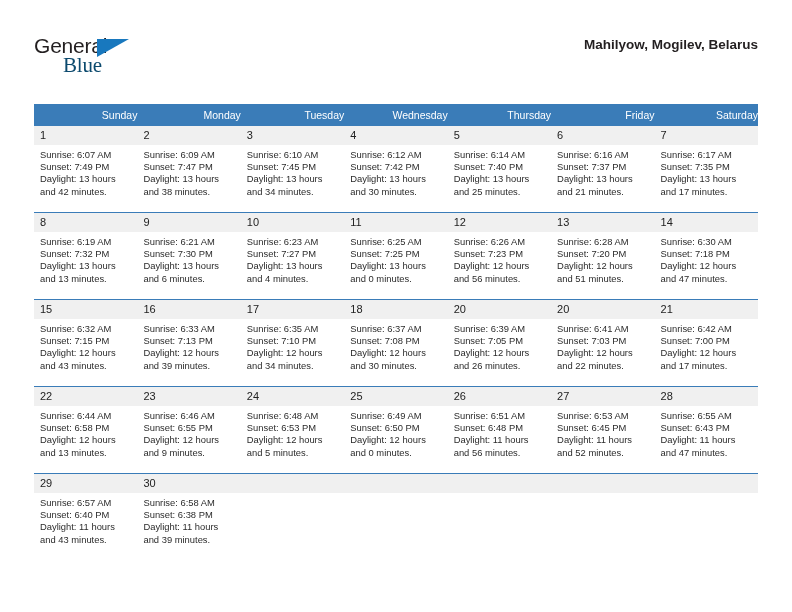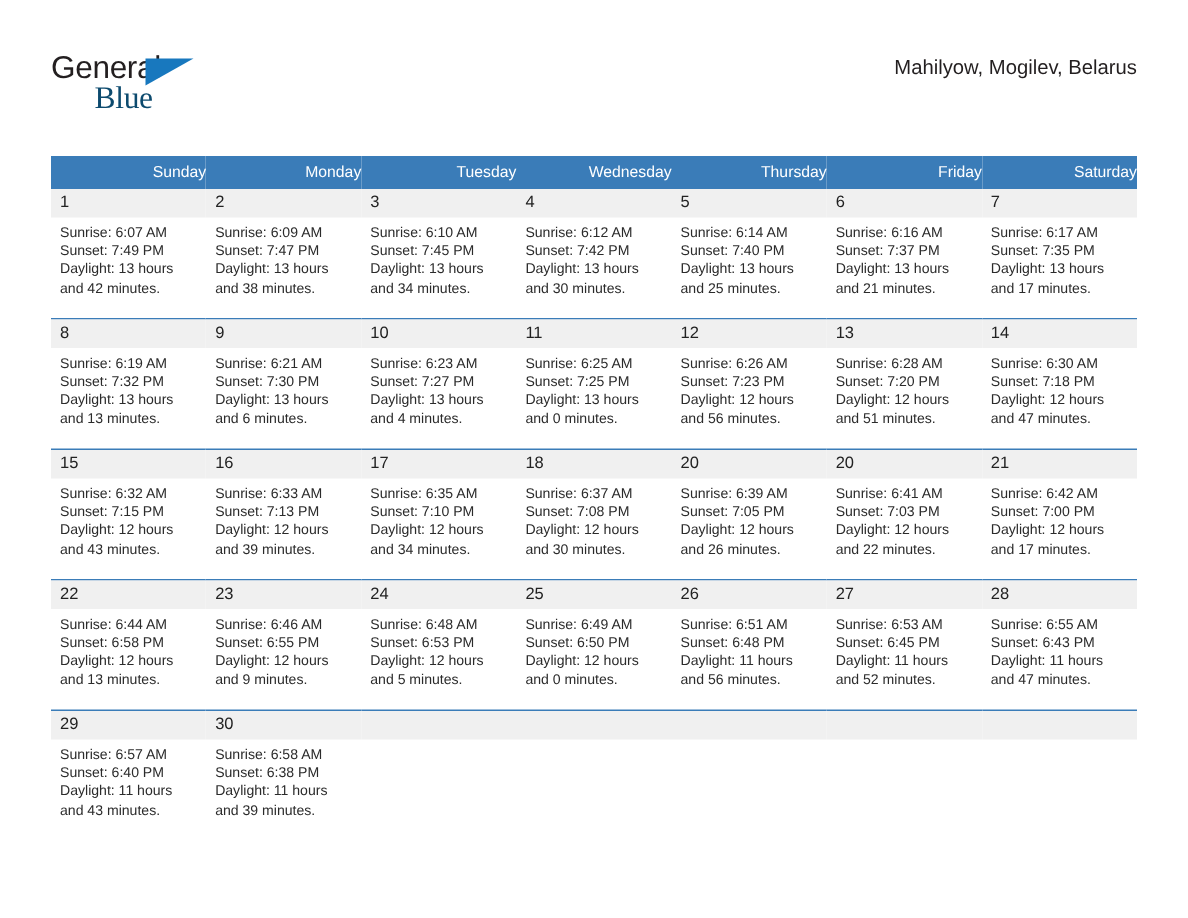--- a/index.html
+++ b/index.html
@@ -77,21 +77,21 @@
     white-space: nowrap;
     font-weight: normal;
     margin: 0;
   }
   .cal-subtitle {
     font-size: 13.5px;
     color: #231f20;
     line-height: 18px;
     margin-top: 6px;
     white-space: nowrap;
-    font-weight: normal;
+    font-weight: bold;
   }
 
   
   .calendar {
     position: absolute;
     left: 34px;
     top: 104px;
     width: 724px;
     border-collapse: collapse;
     table-layout: fixed;

